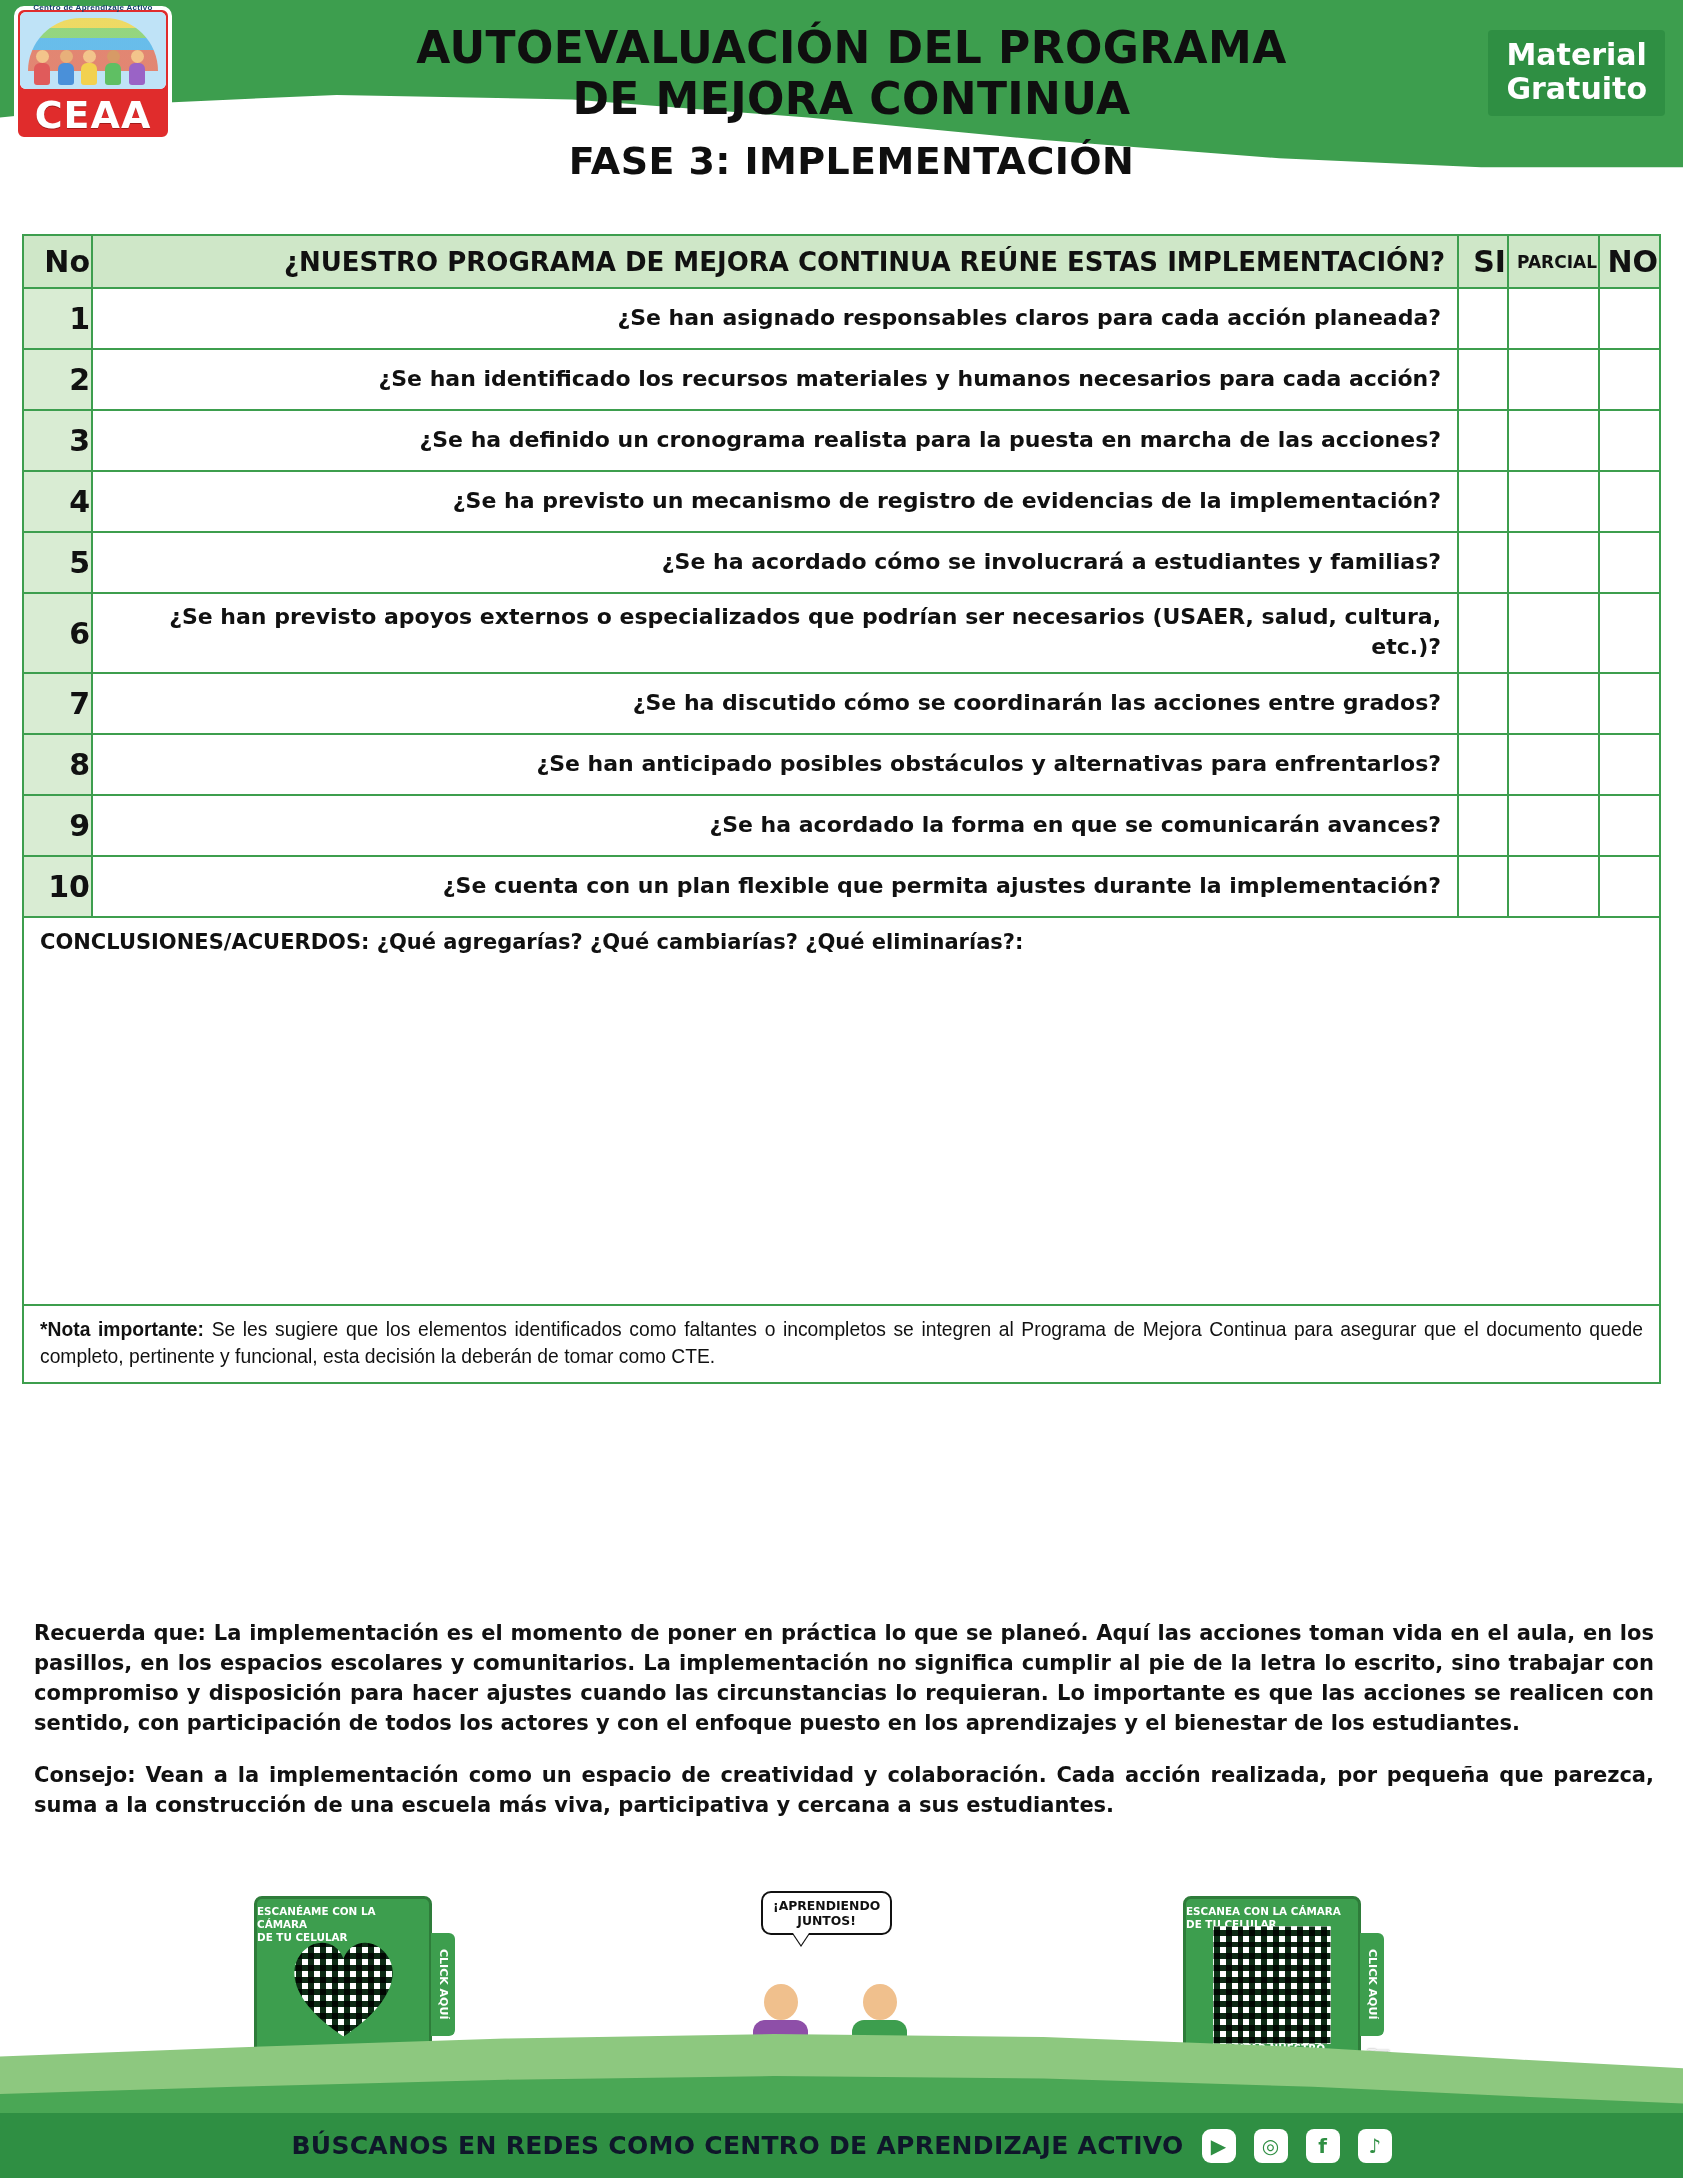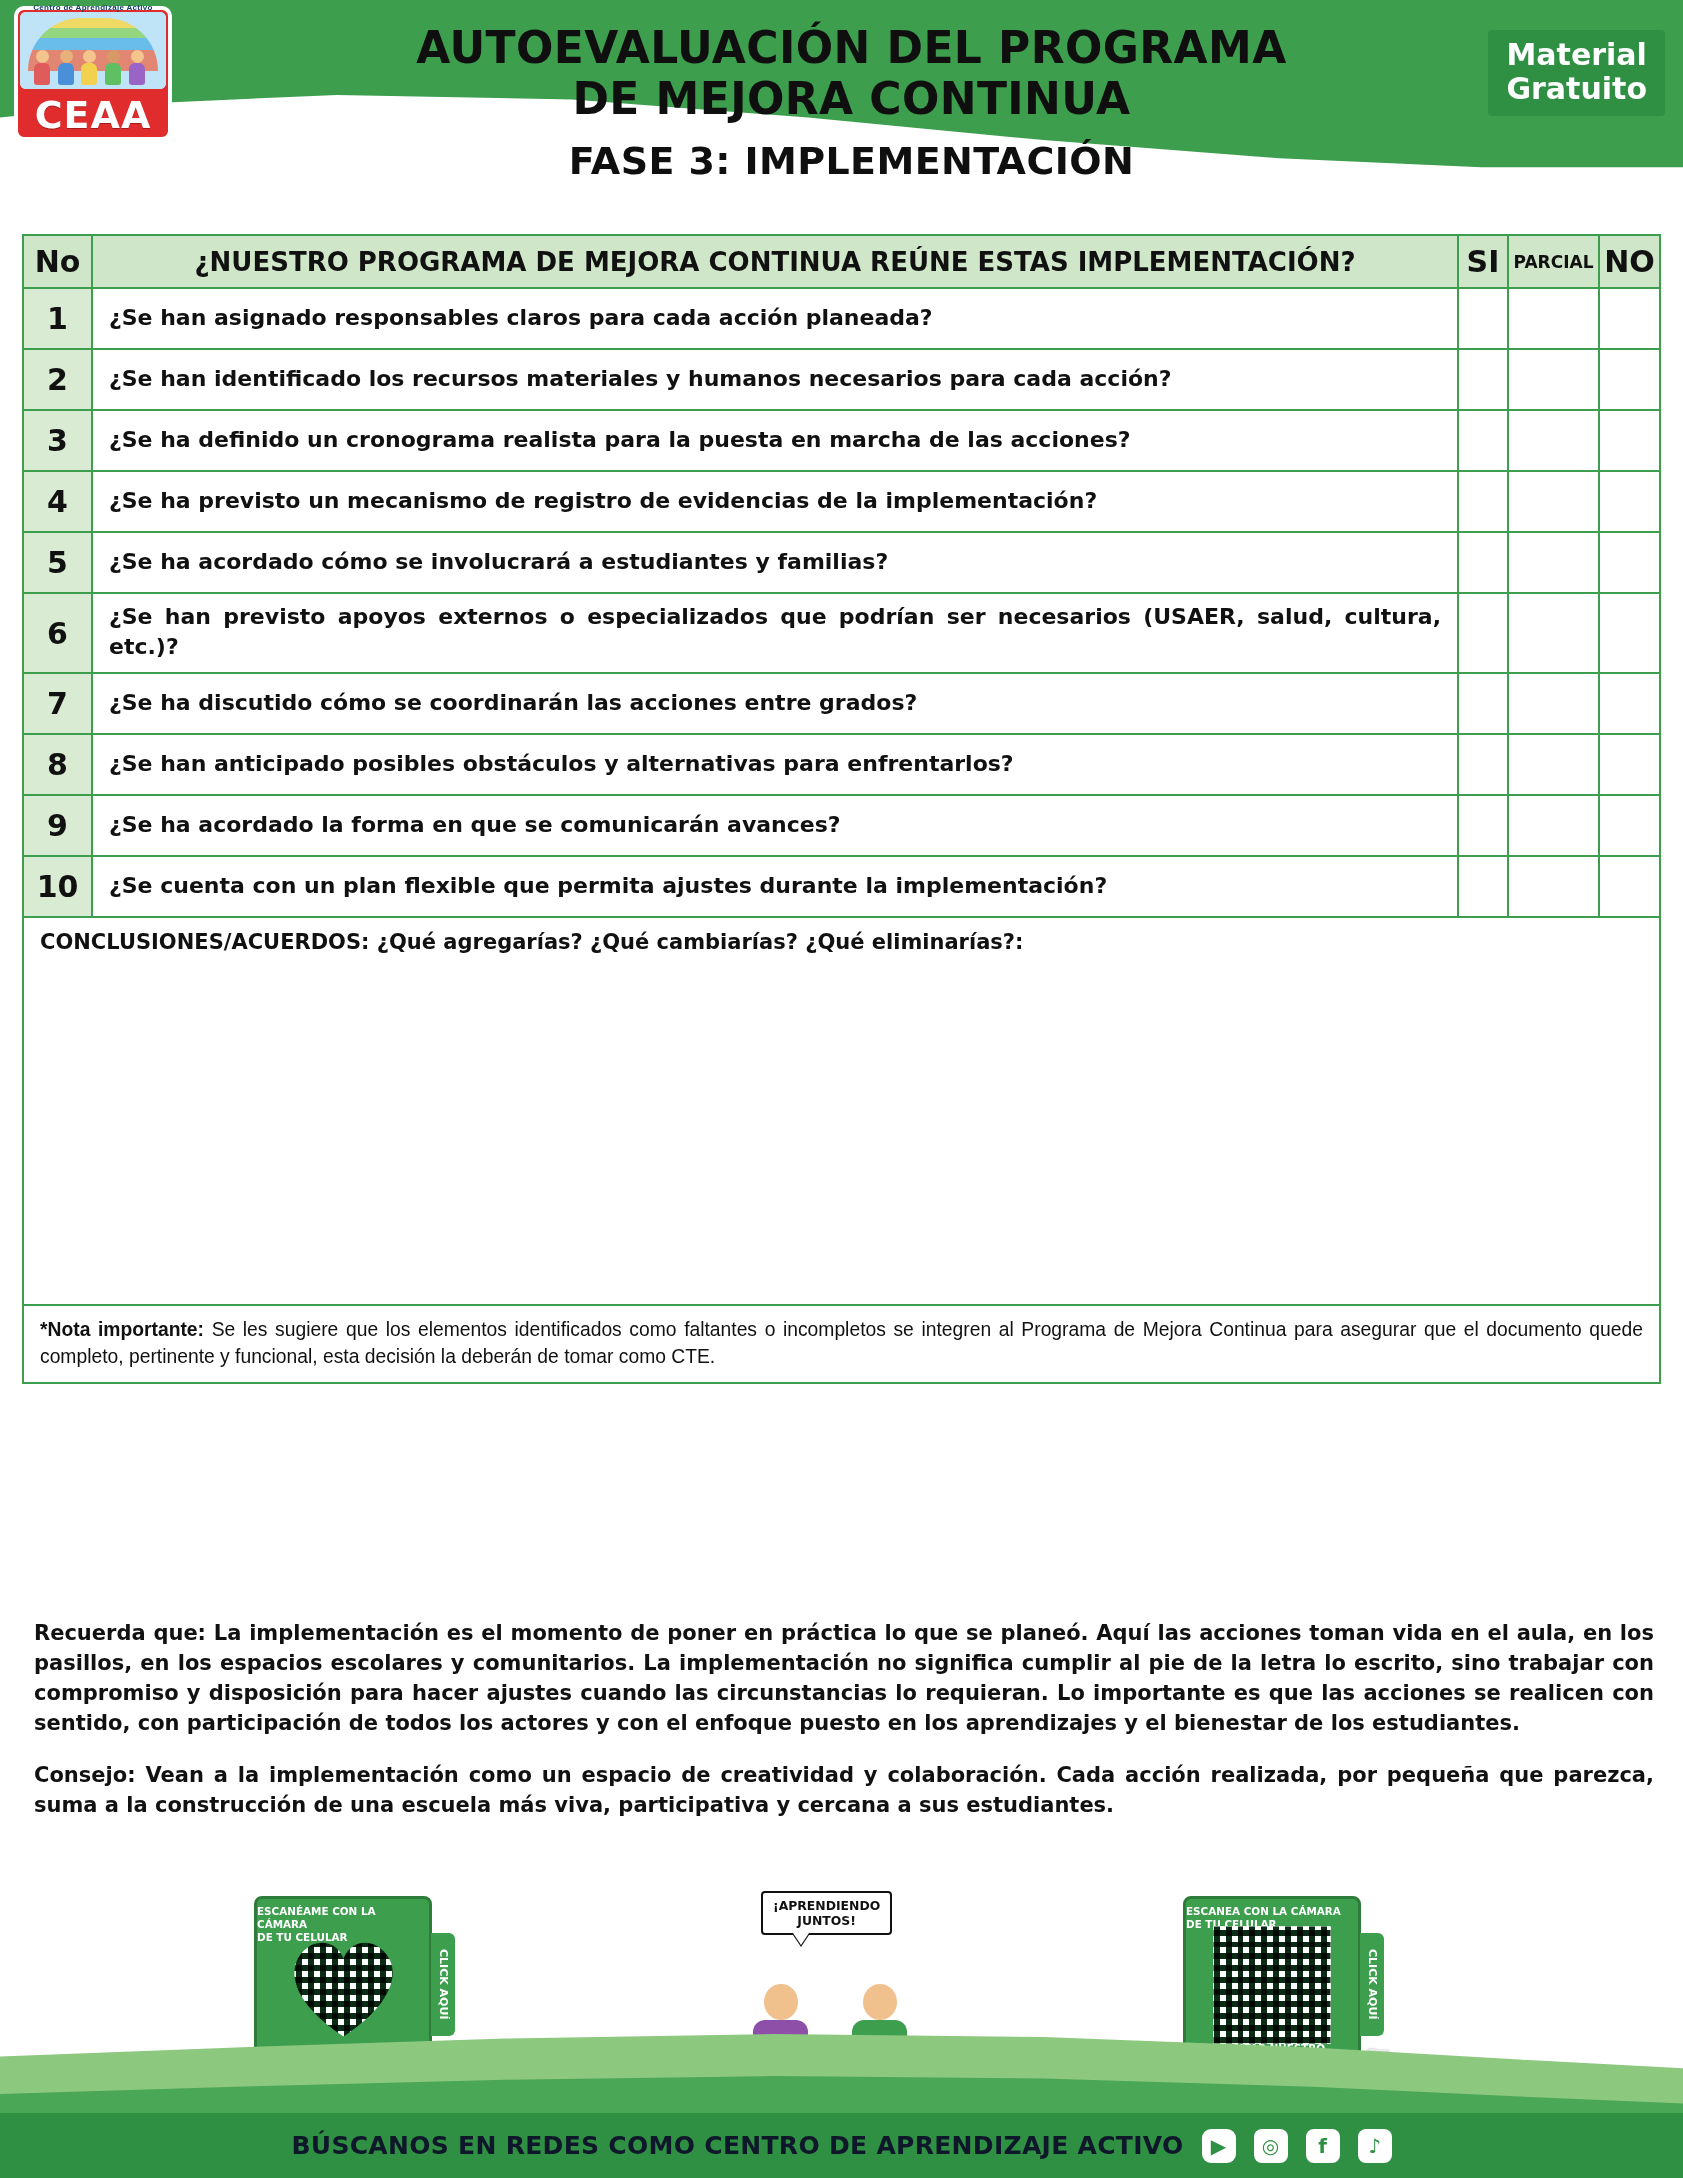--- a/index.html
+++ b/index.html
@@ -128,20 +128,21 @@
     left: 22px; top: 234px;
     width: 1639px;
   }
   table.qtable {
     width: 100%;
     border-collapse: collapse;
     table-layout: fixed;
   }
   table.qtable th, table.qtable td {
     border: 2px solid #3d9e4e;
+    text-align: right;
   }
   .th-no, .th-q, .th-si, .th-par, .th-no2 {
     background: #cfe7c8;
     font-family: "DejaVu Sans", sans-serif;
     font-weight: 900;
     text-align: center;
     color: #111;
     height: 53px;
   }
   .th-no { font-size: 30px; width: 69px; }
@@ -275,21 +276,21 @@
   .mascots {
     position: absolute;
     left: 713px; top: 1891px;
     width: 257px; height: 198px;
   }
   .bubble {
     position: absolute;
     left: 48px; top: 0;
     background:#ffffff;
     border: 2px solid #111;
-    border-radius: 4px;
+    border-radius: 10px;
     padding: 5px 10px;
     font-family: "DejaVu Sans", sans-serif;
     font-weight: 900;
     font-size: 12.4px;
     line-height: 15px;
     text-align:center;
     color:#111;
   }
   .bubble:after{
     content:""; position:absolute; left: 30px; bottom:-12px;

